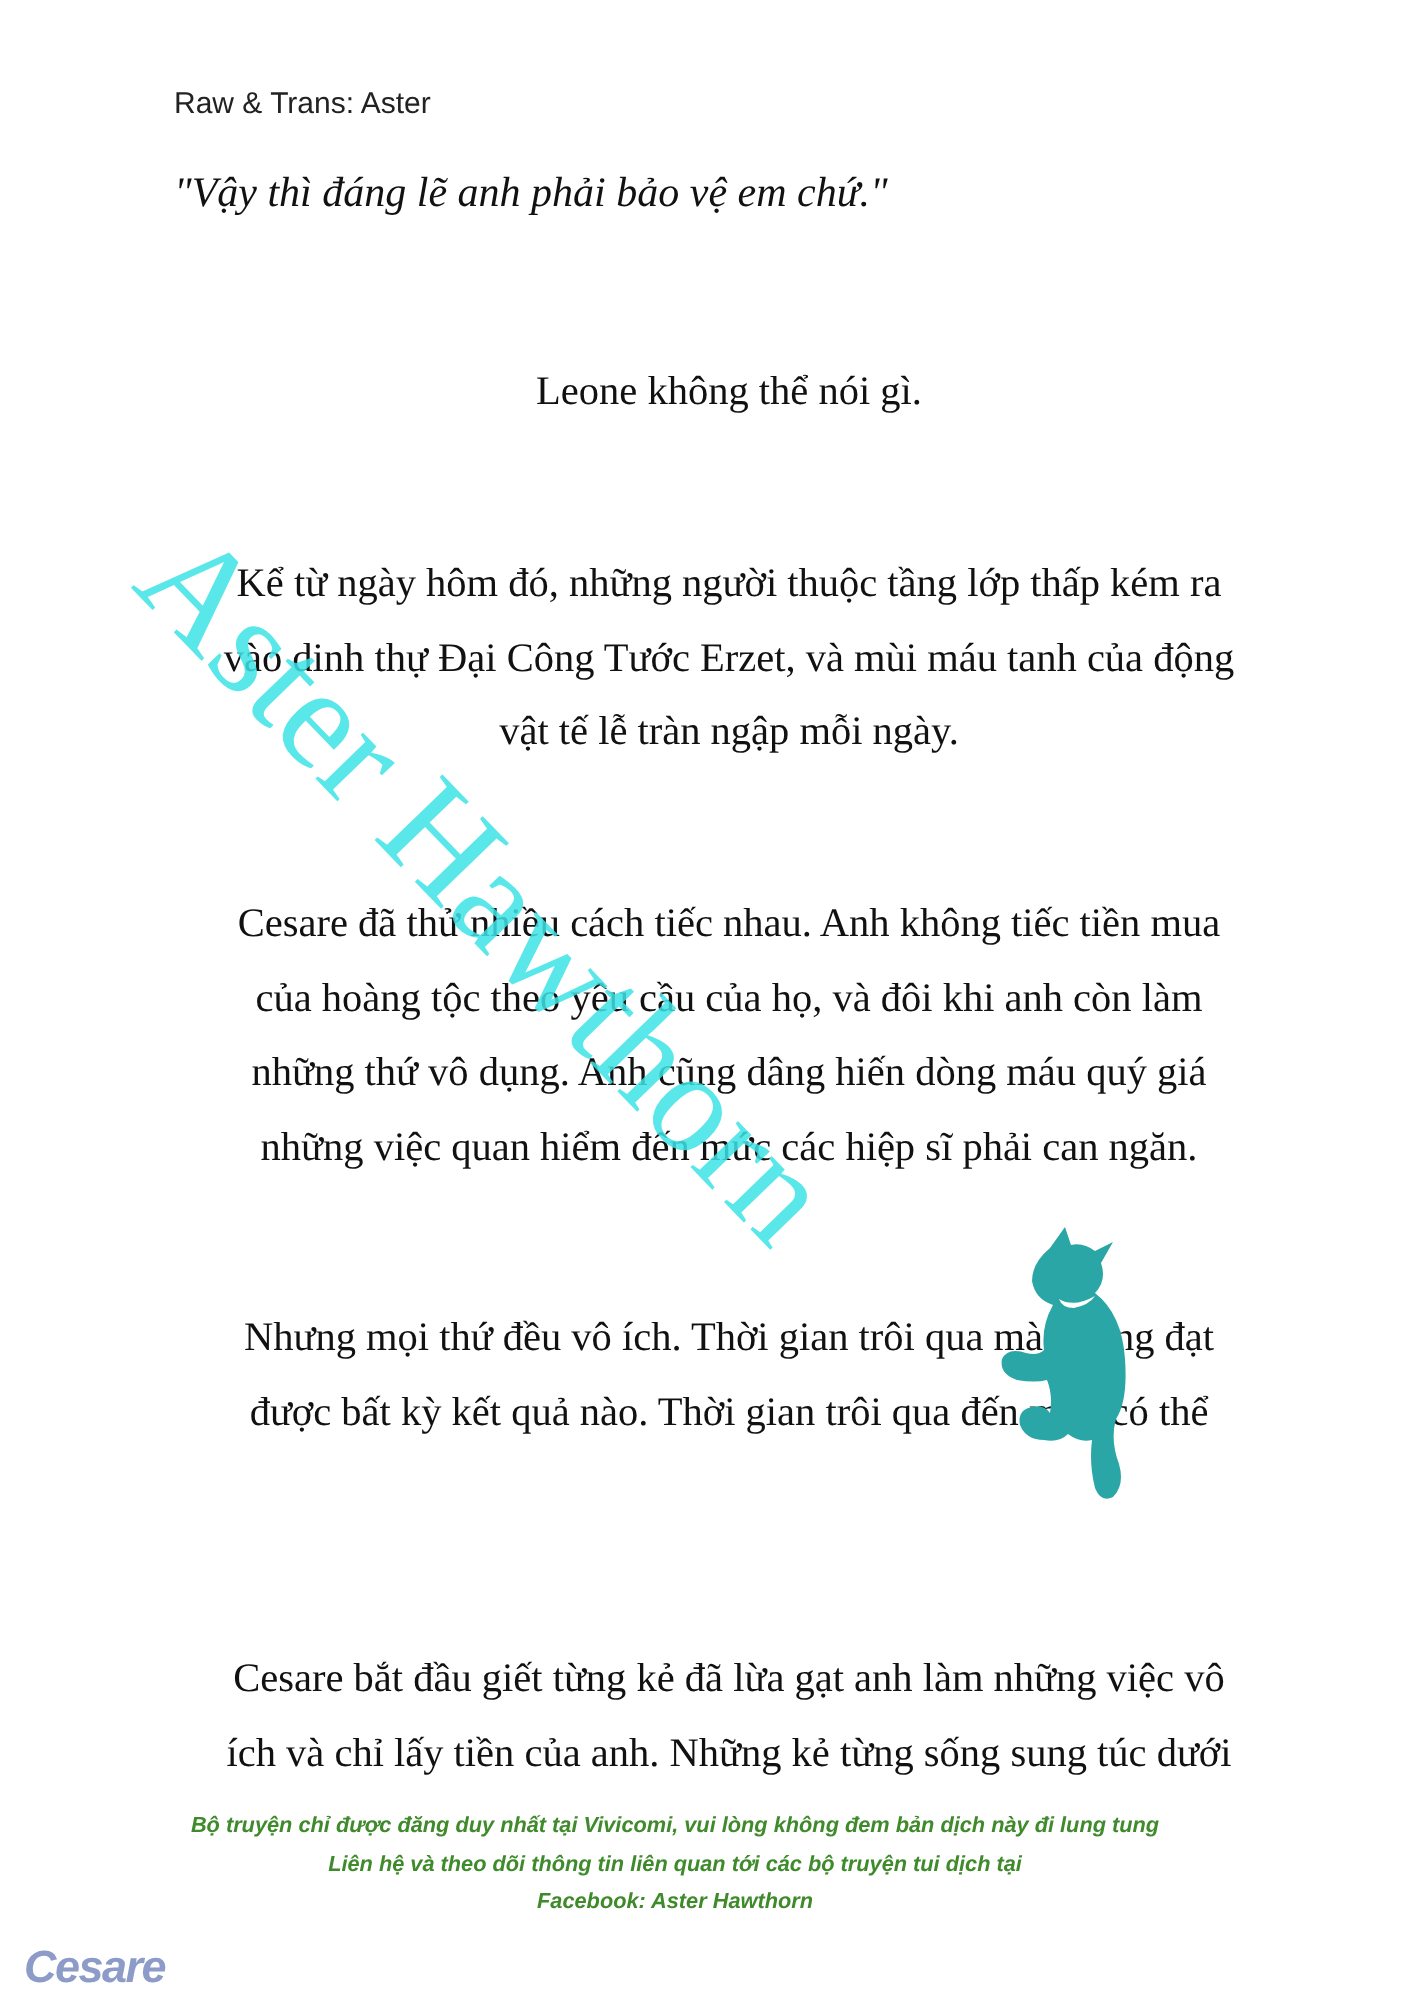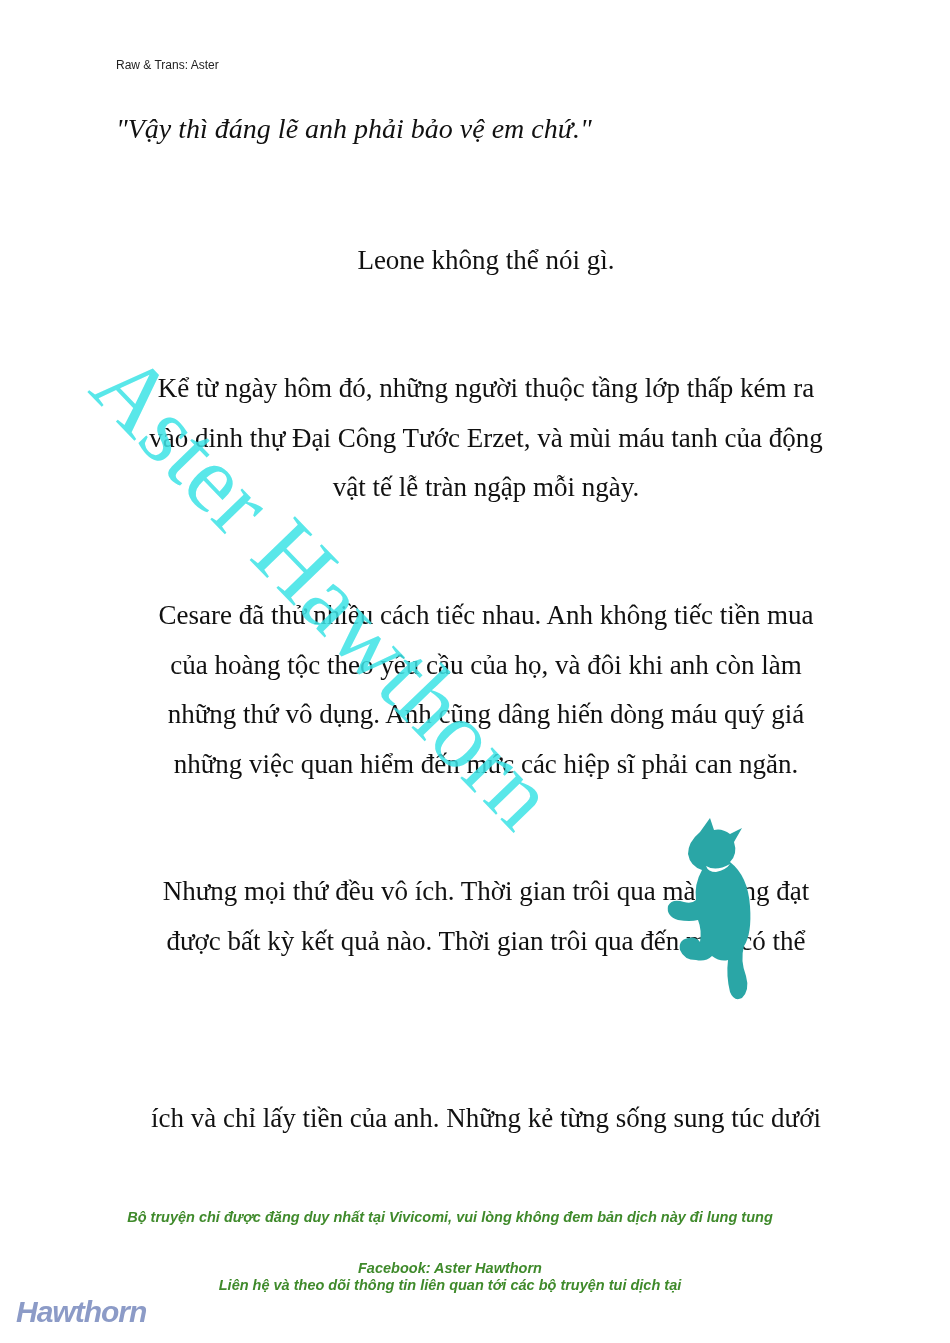--- a/index.html
+++ b/index.html
@@ -2,21 +2,21 @@
 <html><head>
   <meta charset="utf-8">
   <style>
     html, body { margin: 0; padding: 0; }
     body {
       width: 950px; height: 1343px; background: #ffffff; position: relative; overflow: hidden;
       font-family: "Liberation Serif", serif; color: #111111;
     }
     .header {
       position: absolute; left: 116px; top: 58px;
-      font-family: "Liberation Sans", sans-serif; font-size: 12px; color: #222;
+      font-family: "Liberation Sans", sans-serif; font-size: 20px; color: #222;
     }
     .quote {
       position: absolute; left: 116px; top: 113px;
       font-size: 28px; font-style: italic; color: #111;
     }
     .para {
       position: absolute; left: 116px; width: 740px;
       font-size: 27px; line-height: 49.5px; color: #111;
     }
     .para .line { display: block; white-space: nowrap; text-align: center; }
@@ -68,29 +68,30 @@
   <span class="line">những thứ vô dụng. Anh cũng dâng hiến dòng máu quý giá</span>
   <span class="line">những việc quan hiểm đến mức các hiệp sĩ phải can ngăn.</span>
 </div>
 
 <div class="para" style="top:867px;">
   <span class="line">Nhưng mọi thứ đều vô ích. Thời gian trôi qua mà không đạt</span>
   <span class="line">được bất kỳ kết quả nào. Thời gian trôi qua đến mức có thể</span>
 </div>
 
 <div class="para" style="top:1094px;">
+  <span class="line">Cesare bắt đầu giết từng kẻ đã lừa gạt anh làm những việc vô</span>
   <span class="line">ích và chỉ lấy tiền của anh. Những kẻ từng sống sung túc dưới</span>
 </div>
 
 <div class="watermark" style="left:150px; top:330px; transform: rotate(46deg);">
   <span>Aster Hawthorn</span>
 </div>
 
 <svg class="cat" viewBox="0 0 100 200">
   <path fill="#2aa6a6" d="M40 22 L50 8 L54 20 Q62 18 70 24 L82 18 L74 32 Q78 44 70 52 Q88 66 90 96 Q92 124 84 136 Q80 150 86 166 Q90 180 82 188 Q74 192 70 182 Q66 166 68 150 Q60 152 52 146 Q46 152 36 150 Q24 150 20 140 Q18 130 28 128 Q36 126 40 132 Q42 120 38 110 Q30 112 18 110 Q6 106 8 96 Q12 88 24 92 Q32 94 36 90 Q34 74 42 60 Q30 56 28 44 Q28 32 40 22 Z"></path>
   <path fill="#ffffff" d="M46 56 Q56 62 70 54 Q66 60 56 62 Q48 62 46 56 Z"></path>
 </svg>
 
 <div class="footer" style="top:1209px;">Bộ truyện chỉ được đăng duy nhất tại Vivicomi, vui lòng không đem bản dịch này đi lung tung</div>
-<div class="footer" style="top:1277px;">Liên hệ và theo dõi thông tin liên quan tới các bộ truyện tui dịch tại</div>
+<div class="footer" style="top:1235px;">Liên hệ và theo dõi thông tin liên quan tới các bộ truyện tui dịch tại</div>
 <div class="footer" style="top:1260px;">Facebook: Aster Hawthorn</div>
 
-<div class="logo">Hawthorn</div>
+<div class="logo">Cesare</div>
 
 </body></html>

